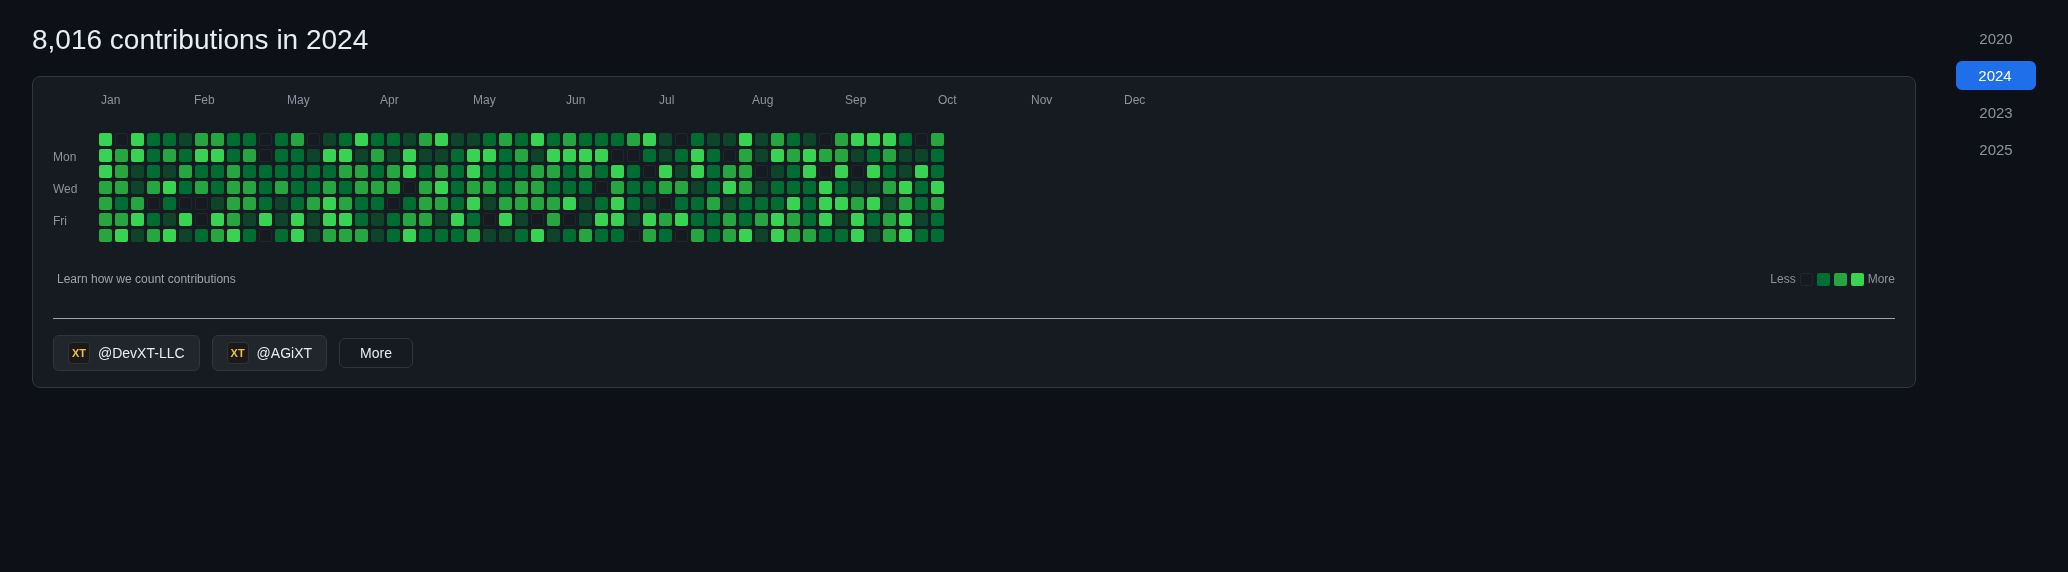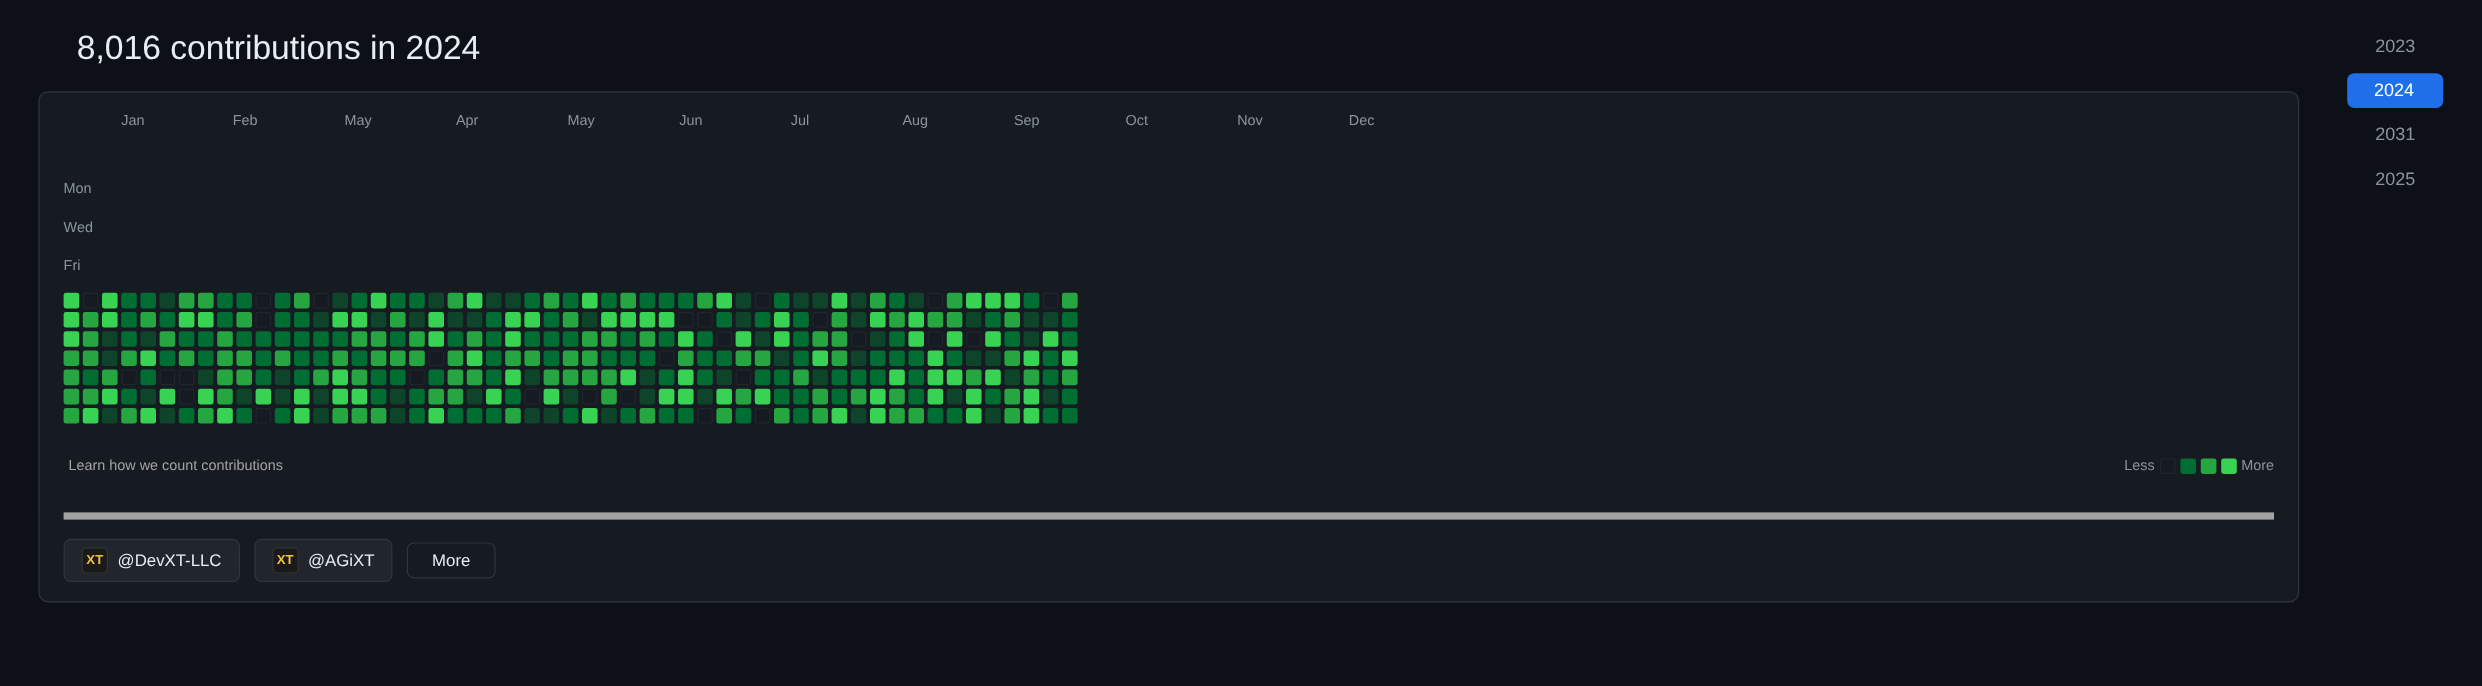--- a/index.html
+++ b/index.html
@@ -18,21 +18,20 @@
       flex: 1;
       display: flex;
       flex-direction: column;
       gap: 12px;
     }
     .title {
       font-size: 28px;
       font-weight: 400;
       color: #e6edf3;
       margin-bottom: 8px;
-      margin-left: 32px;
     }
     .graph-container {
       border: 1px solid #30363d;
       border-radius: 8px;
       padding: 16px 20px;
       background: #161b22;
       display: flex;
       flex-direction: column;
       gap: 24px;
     }
@@ -44,21 +43,20 @@
       margin-bottom: 2px;
     }
     .month-label {
       color: #8b949e;
       font-size: 12px;
       width: 93px;
       text-align: left;
     }
     .grid-area {
       display: flex;
-      flex-direction: column;
       gap: 0;
     }
     .day-labels {
       display: flex;
       flex-direction: column;
       gap: 3px;
       padding-top: 2px;
       margin-right: 8px;
       width: 38px;
     }
@@ -114,21 +112,21 @@
       width: 13px;
       height: 13px;
       border-radius: 2px;
     }
     .org-bar {
       display: flex;
       align-items: center;
       gap: 12px;
       margin-top: 8px;
       padding-top: 16px;
-      border-top: 6px solid #a3a3a3;
+      border-top: 1px solid #a3a3a3;
     }
     .org-btn {
       display: flex;
       align-items: center;
       gap: 8px;
       background: #21262d;
       border: 1px solid #30363d;
       border-radius: 6px;
       padding: 6px 14px;
       color: #e6edf3;
@@ -716,17 +714,17 @@
         <button class="org-btn">
           <div class="org-icon xt-icon">XT</div>
           <span>@AGiXT</span>
         </button>
         <button class="more-btn">More</button>
       </div>
   </div>
 </div>
 
 <div class="sidebar" id="sidebar">
+    <button class="year-btn">2020</button>
+    <button class="year-btn active">2024</button>
     <button class="year-btn">2023</button>
-    <button class="year-btn active">2024</button>
-    <button class="year-btn">2031</button>
     <button class="year-btn">2025</button>
   </div>
 
 </body></html>

